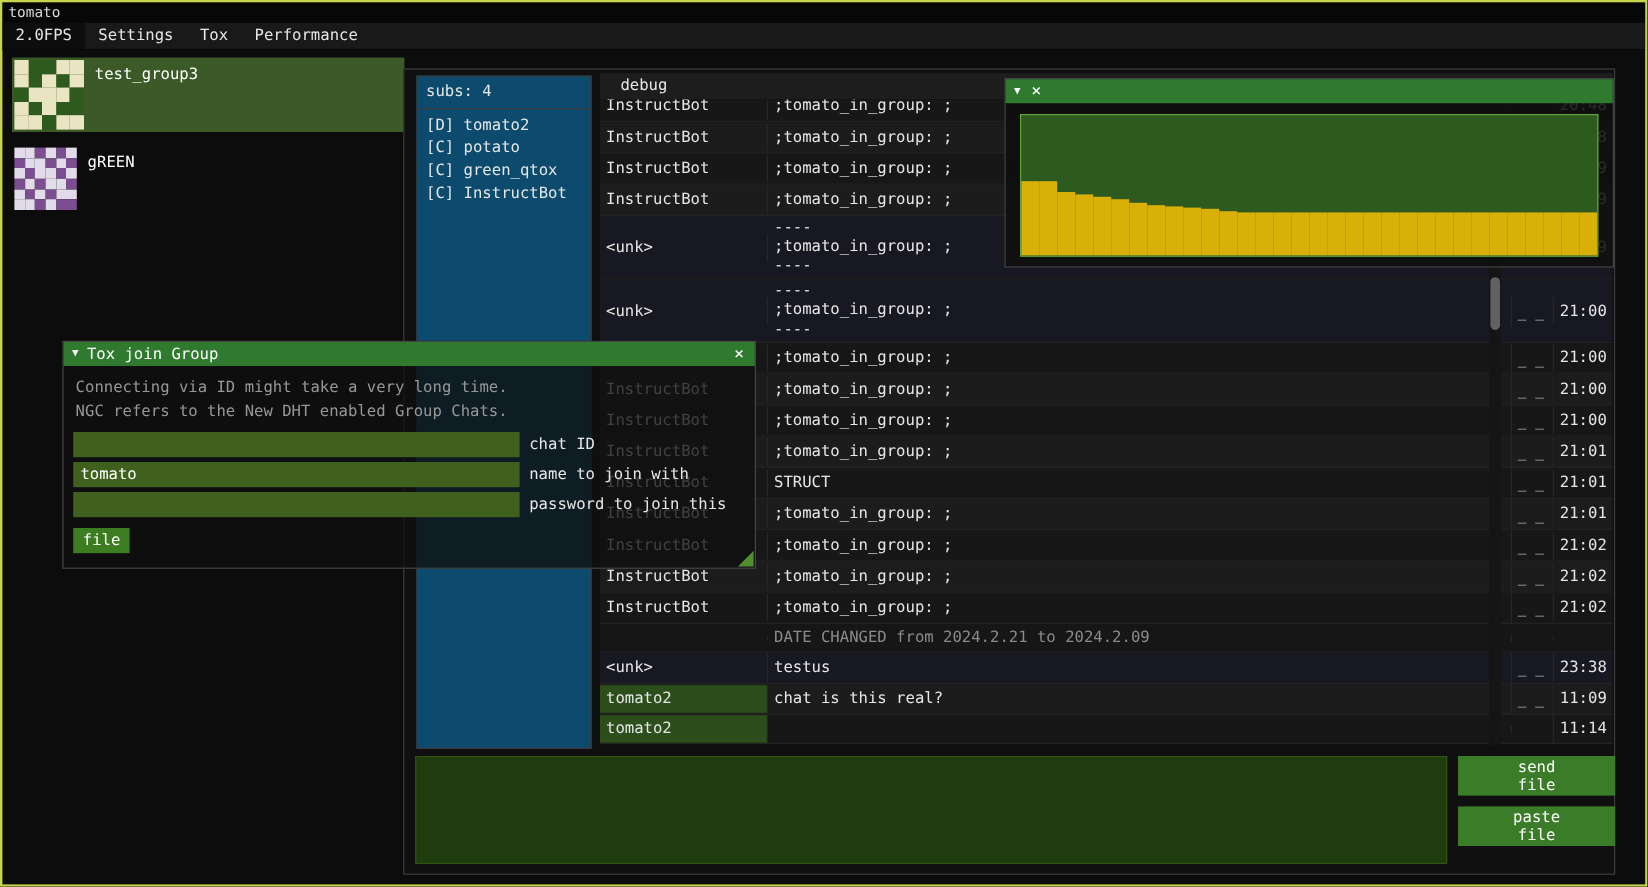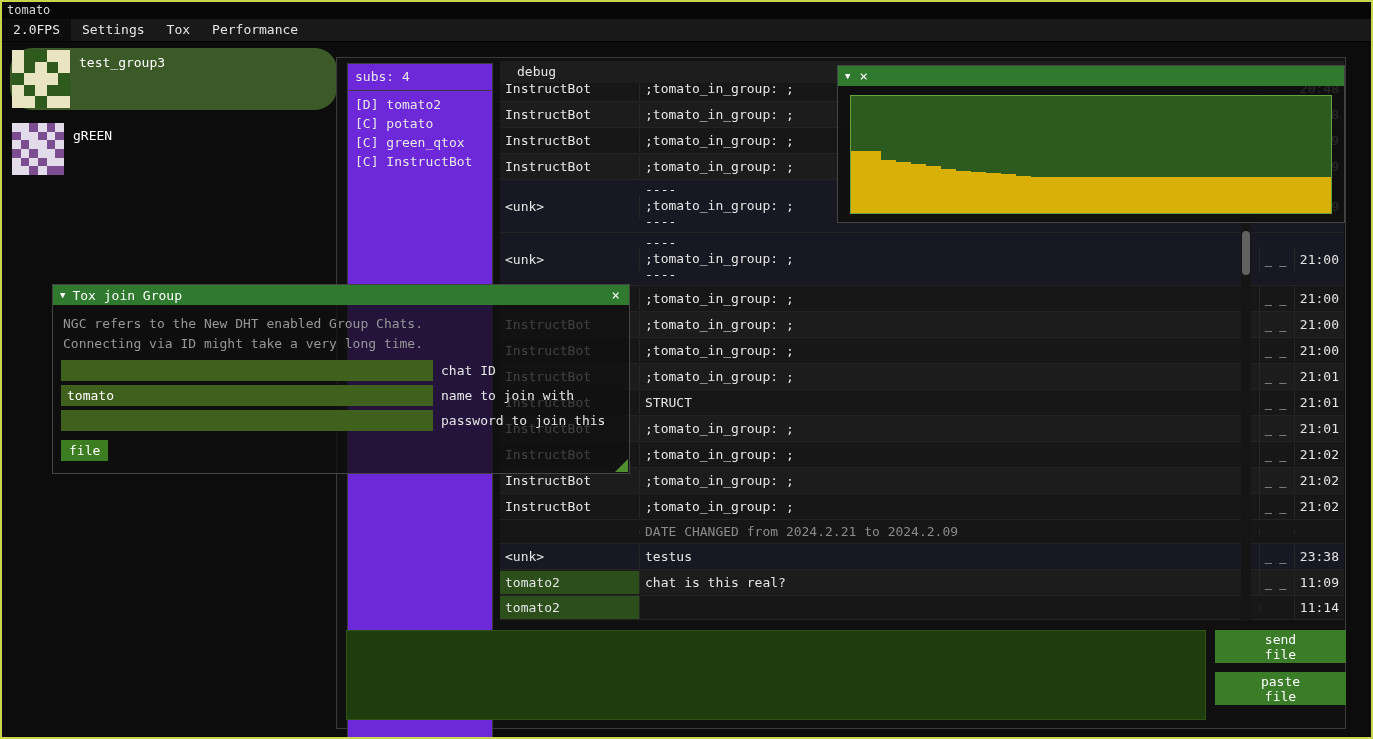--- a/index.html
+++ b/index.html
@@ -10,29 +10,29 @@
        border:2px solid #c9d64b;color:#e6e6e6;font-size:13px;overflow:hidden;}
 
   
   .titlebar{height:17px;background:#070707;padding:1px 5px;font-size:12px;color:#d8d8d8;}
   .menubar{height:23px;background:#191919;display:flex;align-items:stretch;border-bottom:1px solid #050505;}
   .menu-item{padding:3px 11px;cursor:default;white-space:nowrap;}
   .menu-item.fps{background:#0d0d0d;}
 
   
   .sidebar{position:absolute;left:8px;top:46px;width:327px;}
-  .group-item{display:flex;margin-bottom:11px;padding:2px;border-radius:22px;}
+  .group-item{display:flex;margin-bottom:11px;padding:2px;}
   .group-item.selected{background:#3b5a27;}
   .avatar{display:grid;flex:0 0 auto;}
   .g-label{margin:5px 0 0 9px;color:#fff;}
 
   
   .chatwin{position:absolute;left:334px;top:55px;width:1010px;height:672px;
            background:#101010;border:1px solid #3c3c3c;}
-  .subs{position:absolute;left:10px;top:5px;width:146px;height:677px;background:#6d28d9;border:1px solid #3c3c3c;}
+  .subs{position:absolute;left:10px;top:5px;width:146px;height:561px;background:#0c4a6e;border:1px solid #3c3c3c;}
   .subs-header{padding:5px 7px;}
   .subs-sep{height:1px;background:#3c3c3c;margin:1px 1px 4px;}
   .member{padding:2px 7px;white-space:nowrap;}
   .debugtab{position:absolute;left:163px;top:3px;width:844px;height:22px;background:#1d1d1d;line-height:22px;padding-left:17px;}
   .chatarea{position:absolute;left:163px;top:25px;width:844px;height:538px;overflow:hidden;background:#121212;}
   .rows{margin-top:-7px;}
   .row{display:flex;min-height:23px;border-bottom:1px solid #232323;align-items:center;}
   .row:nth-child(odd){background:#171717;}
   .row:nth-child(even){background:#1c1c1c;}
   .row.unk{background:#181822;}
@@ -352,22 +352,22 @@
 file</button>
   </div>
 
   <div class="fwin joinwin">
     <div class="wtitle">
       <span class="arrow">▼</span>
       <span class="t">Tox join Group</span>
       <span class="wclose">×</span>
     </div>
     <div class="jinfo" id="joininfo">
+        <div>Connecting via ID might take a very long time.</div>
         <div>NGC refers to the New DHT enabled Group Chats.</div>
-        <div>Connecting via ID might take a very long time.</div>
       </div>
     <div id="joinfields">
         <div class="jrow">
           <input style="">
           <div class="jlabel">chat ID</div>
         </div>
         <div class="jrow">
           <input value="tomato" style="">
           <div class="jlabel">name to join with</div>
         </div>

